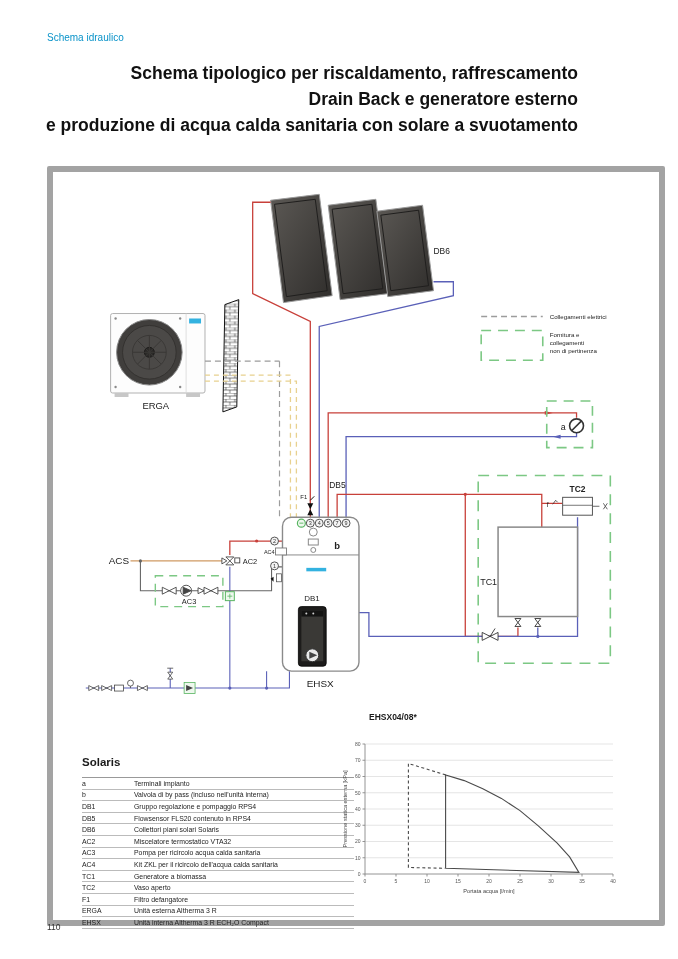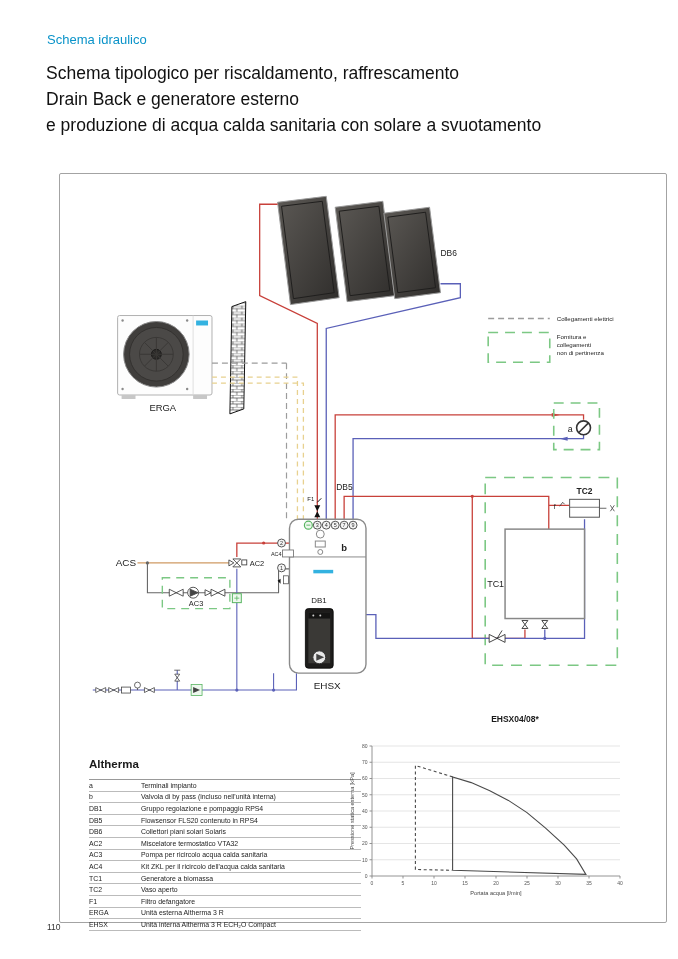--- a/index.html
+++ b/index.html
@@ -1,31 +1,31 @@
 <!DOCTYPE html>
 <html><head>
 <meta charset="utf-8">
 <style>
   html,body{margin:0;padding:0;}
   body{width:678px;height:959px;background:#ffffff;position:relative;
        font-family:"Liberation Sans","DejaVu Sans",sans-serif;color:#1a1a1a;overflow:hidden;}
-  .eyebrow{position:absolute;left:47px;top:32px;font-size:13px;color:#0a93c9;}
-  .title{position:absolute;left:46px;top:60px;font-size:17.5px;font-weight:normal;line-height:26px;color:#111;}
-  .frame{position:absolute;left:47px;top:173px;width:606px;height:748px;border:1px solid #a3a3a3;border-radius:2px;background:#fff;margin-left:12px;}
+  .eyebrow{position:absolute;left:47px;top:32px;font-size:10px;color:#0a93c9;}
+  .title{position:absolute;left:46px;top:60px;font-size:17.5px;font-weight:bold;line-height:26px;color:#111;text-align:right;}
+  .frame{position:absolute;left:47px;top:166px;width:606px;height:748px;border:6px solid #a3a3a3;border-radius:2px;background:#fff;}
   .diagram-svg{position:absolute;left:0;top:0;width:606px;height:748px;}
   
   .legend{position:absolute;left:29px;top:584px;width:272px;}
   .legend-title{font-size:11.5px;font-weight:bold;margin-bottom:9px;}
   .legend-table{border-top:1px solid #999;}
   .l-row{display:flex;border-bottom:0.5px solid #bbb;padding:1.8px 0;}
   .l-code{width:52px;flex:none;font-size:6.9px;color:#222;}
   .l-desc{flex:1;font-size:6.9px;color:#222;}
   
   .chart{position:absolute;left:286px;top:540px;width:308px;height:202px;}
-  .chart-title{text-align:center;font-size:8.5px;font-weight:bold;margin:0 0 0 30px;}
+  .chart-title{text-align:left;font-size:8.5px;font-weight:bold;margin:0 0 0 30px;}
   text{font-family:"Liberation Sans","DejaVu Sans",sans-serif;}
   .pagenum{position:absolute;left:47px;top:922px;font-size:8.5px;color:#333;}
 </style>
 </head>
 <body>
 
 <div class="eyebrow">Schema idraulico</div>
 <div class="title">
   <div>Schema tipologico per riscaldamento, raffrescamento</div>
   <div>Drain Back e generatore esterno</div>
@@ -223,21 +223,21 @@
       </g>
     <g id="ports-left">
         <circle cx="223" cy="371" r="4" fill="#f4f4f4" stroke="#555" stroke-width="1"></circle>
         <text x="223" y="373.3" font-size="5.5" fill="#333" text-anchor="middle">2</text>
         <circle cx="223" cy="396" r="4" fill="#f4f4f4" stroke="#555" stroke-width="1"></circle>
         <text x="223" y="398.3" font-size="5.5" fill="#333" text-anchor="middle">1</text>
       </g>
   </svg>
 
   <div class="legend">
-    <div class="legend-title">Altherma</div>
+    <div class="legend-title">Solaris</div>
     <div class="legend-table" id="legend-table">
         <div class="l-row">
           <span class="l-code">a</span>
           <span class="l-desc">Terminali impianto</span>
         </div>
         <div class="l-row">
           <span class="l-code">b</span>
           <span class="l-desc">Valvola di by pass (incluso nell'unità interna)</span>
         </div>
         <div class="l-row">

